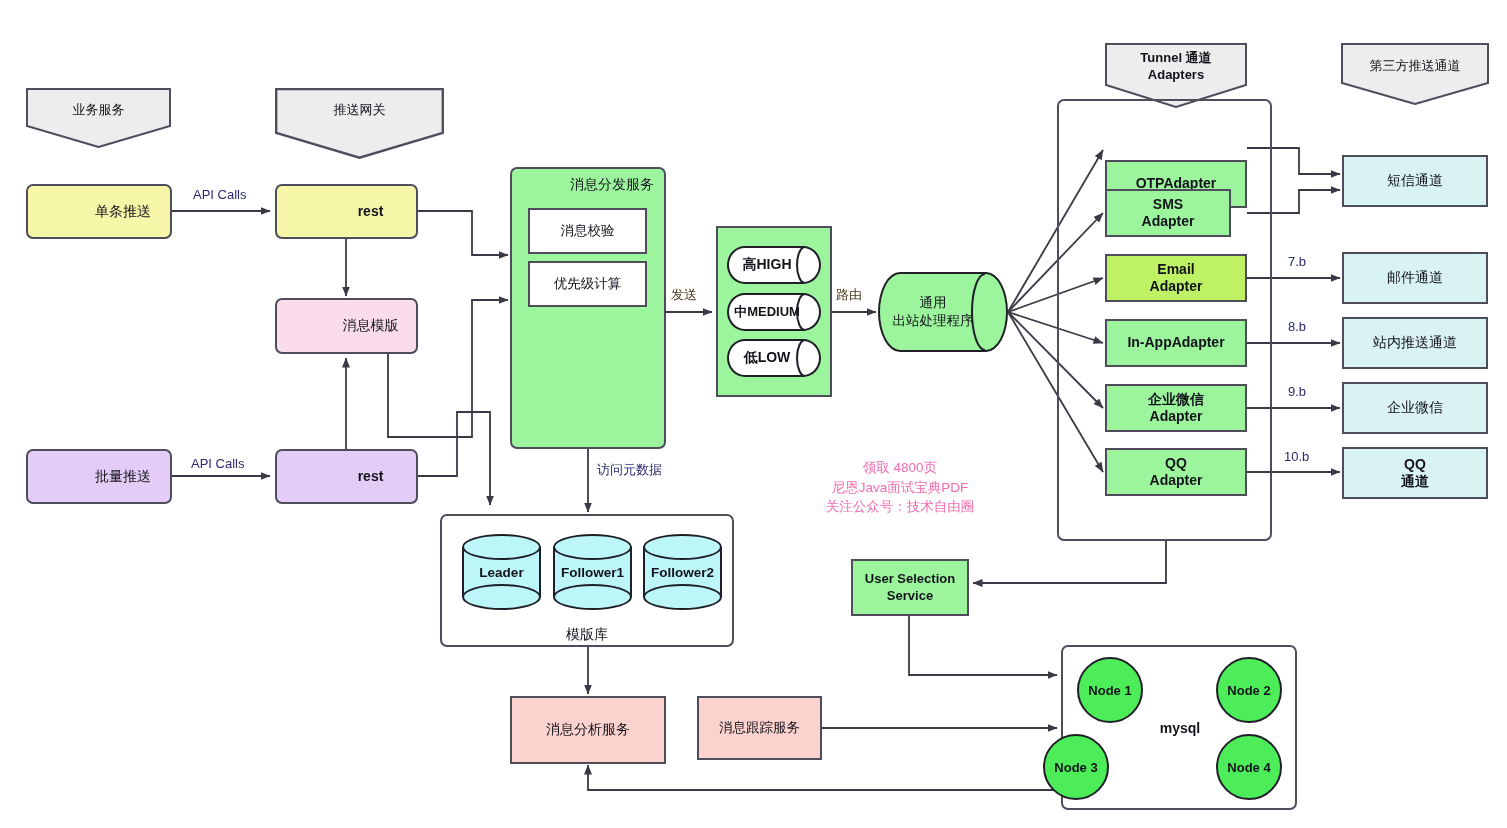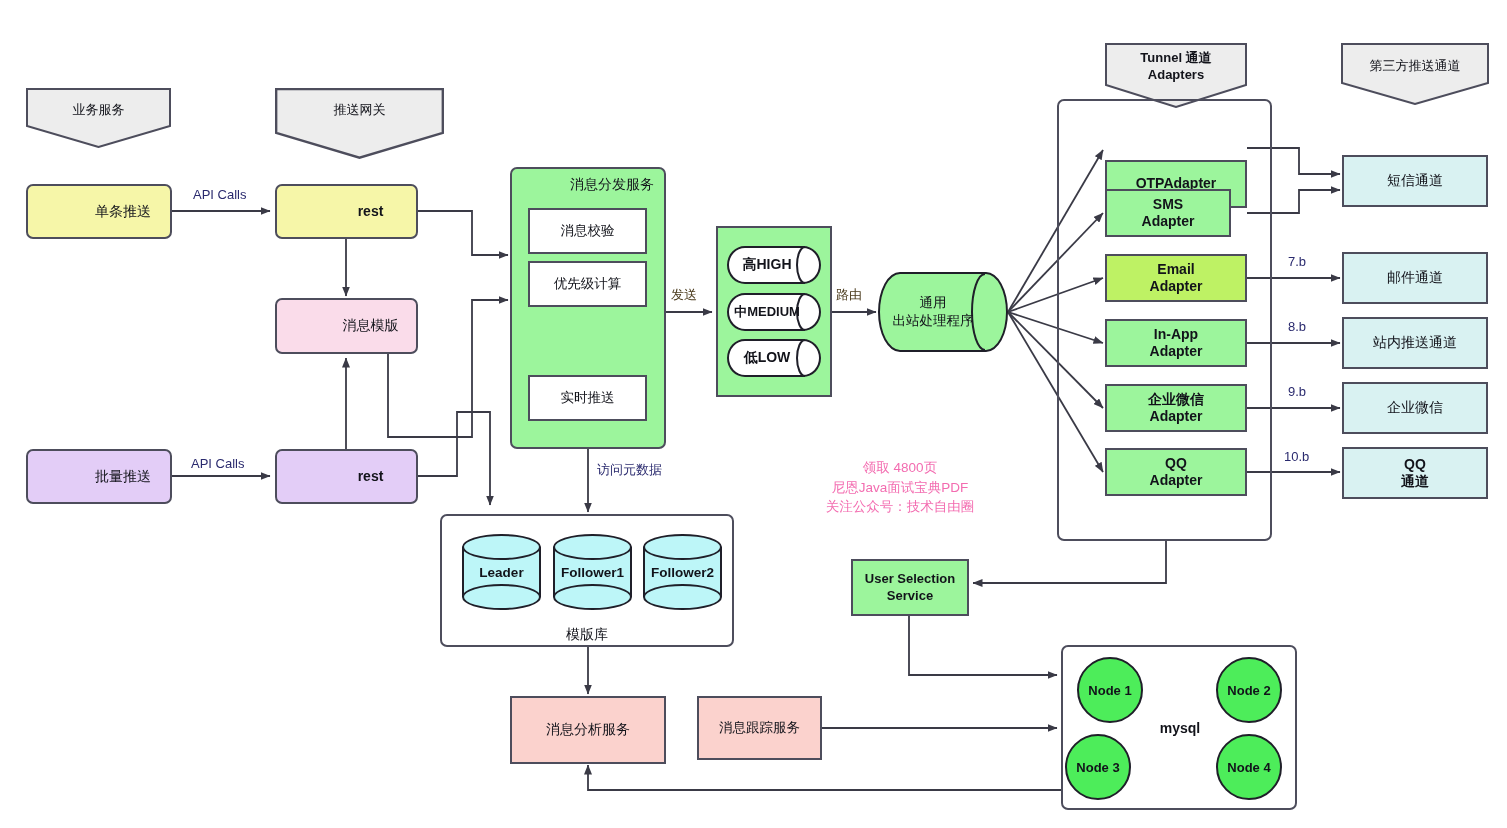--- a/index.html
+++ b/index.html
@@ -145,23 +145,20 @@
 
   <div class="node rad" style="left:510px;top:167px;width:156px;height:282px;background:#9cf59c;display:block;">
     <div style="text-align:center;font-size:14px;padding-top:7px;color:#12131a;">消息分发服务</div>
   </div>
   <div class="node" style="left:528px;top:208px;width:119px;height:46px;background:#fff;font-size:13.5px;border-width:2px;">
     <span>消息校验</span>
   </div>
   <div class="node" style="left:528px;top:261px;width:119px;height:46px;background:#fff;font-size:13.5px;border-width:2px;">
     <span>优先级计算</span>
   </div>
-  <div class="node" style="left:528px;top:375px;width:119px;height:46px;background:#fff;font-size:13.5px;border-width:2px;">
-    <span>实时推送</span>
-  </div>
 
   <div class="node" style="left:716px;top:226px;width:116px;height:171px;background:#9cf59c;display:block;"></div>
   <div class="cyl" style="left:727px;top:246px;width:94px;height:38px;">
     <div class="cylbody"></div>
     <svg class="layer" style="width:94px;height:38px;" viewBox="0 0 94 38">
         <path d="M78,1 A8,18 0 0 0 78,37" fill="none" stroke="#1f1f29" stroke-width="2"></path>
       </svg>
     <div class="cyltxt" style="padding-right:14px;">
         <span>高HIGH</span>
       </div>
@@ -230,21 +227,21 @@
     <span>OTPAdapter</span>
   </div>
   <div class="node b" style="left:1105px;top:189px;width:126px;height:48px;background:#9cf59c;font-size:14px;flex-direction:column;">
     <span>SMS</span>
     <span>Adapter</span>
   </div>
   <div class="node b" style="left:1105px;top:254px;width:142px;height:48px;background:#bef264;font-size:14px;flex-direction:column;">
     <span>Email</span>
     <span>Adapter</span>
   </div>
-  <div class="node b" style="left:1105px;top:319px;width:142px;height:48px;background:#9cf59c;font-size:14px;flex-direction:column;align-items:center;">
+  <div class="node b" style="left:1105px;top:319px;width:142px;height:48px;background:#9cf59c;font-size:14px;flex-direction:row;align-items:center;">
     <span>In-App</span>
     <span>Adapter</span>
   </div>
   <div class="node b" style="left:1105px;top:384px;width:142px;height:48px;background:#9cf59c;font-size:14px;flex-direction:column;">
     <span>企业微信</span>
     <span>Adapter</span>
   </div>
   <div class="node b" style="left:1105px;top:448px;width:142px;height:48px;background:#9cf59c;font-size:14px;flex-direction:column;">
     <span>QQ</span>
     <span>Adapter</span>
@@ -272,21 +269,21 @@
     <span>Service</span>
   </div>
 
   <div class="node rad" style="left:1061px;top:645px;width:236px;height:165px;background:#fff;display:block;"></div>
   <div class="circ" style="left:1077px;top:657px;width:66px;height:66px;">
     <span>Node 1</span>
   </div>
   <div class="circ" style="left:1216px;top:657px;width:66px;height:66px;">
     <span>Node 2</span>
   </div>
-  <div class="circ" style="left:1065px;top:734px;width:66px;height:66px;">
+  <div class="circ" style="left:1043px;top:734px;width:66px;height:66px;">
     <span>Node 3</span>
   </div>
   <div class="circ" style="left:1216px;top:734px;width:66px;height:66px;">
     <span>Node 4</span>
   </div>
   <div style="position:absolute;left:1143px;top:720px;width:74px;text-align:center;font-size:14px;font-weight:bold;color:#12131a;">mysql</div>
 
   <div class="lbl" style="left:193px;top:187px;">API Calls</div>
   <div class="lbl" style="left:191px;top:456px;">API Calls</div>
   <div class="lbl brown" style="left:671px;top:286px;">发送</div>

